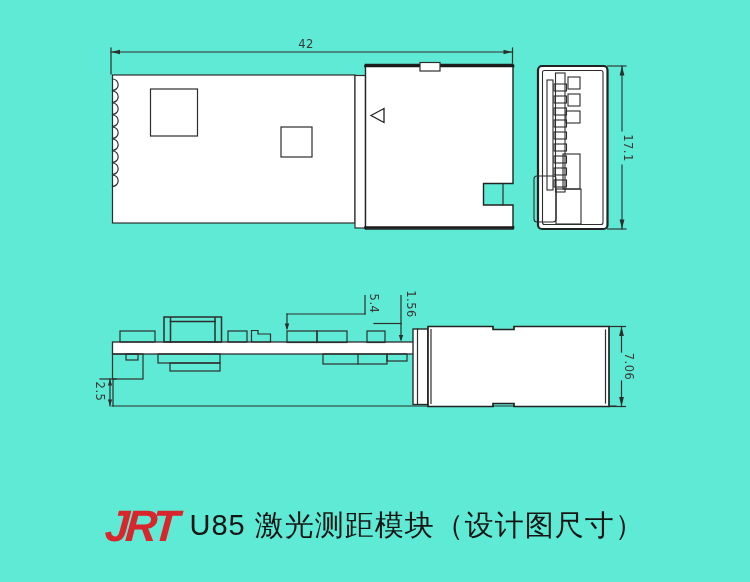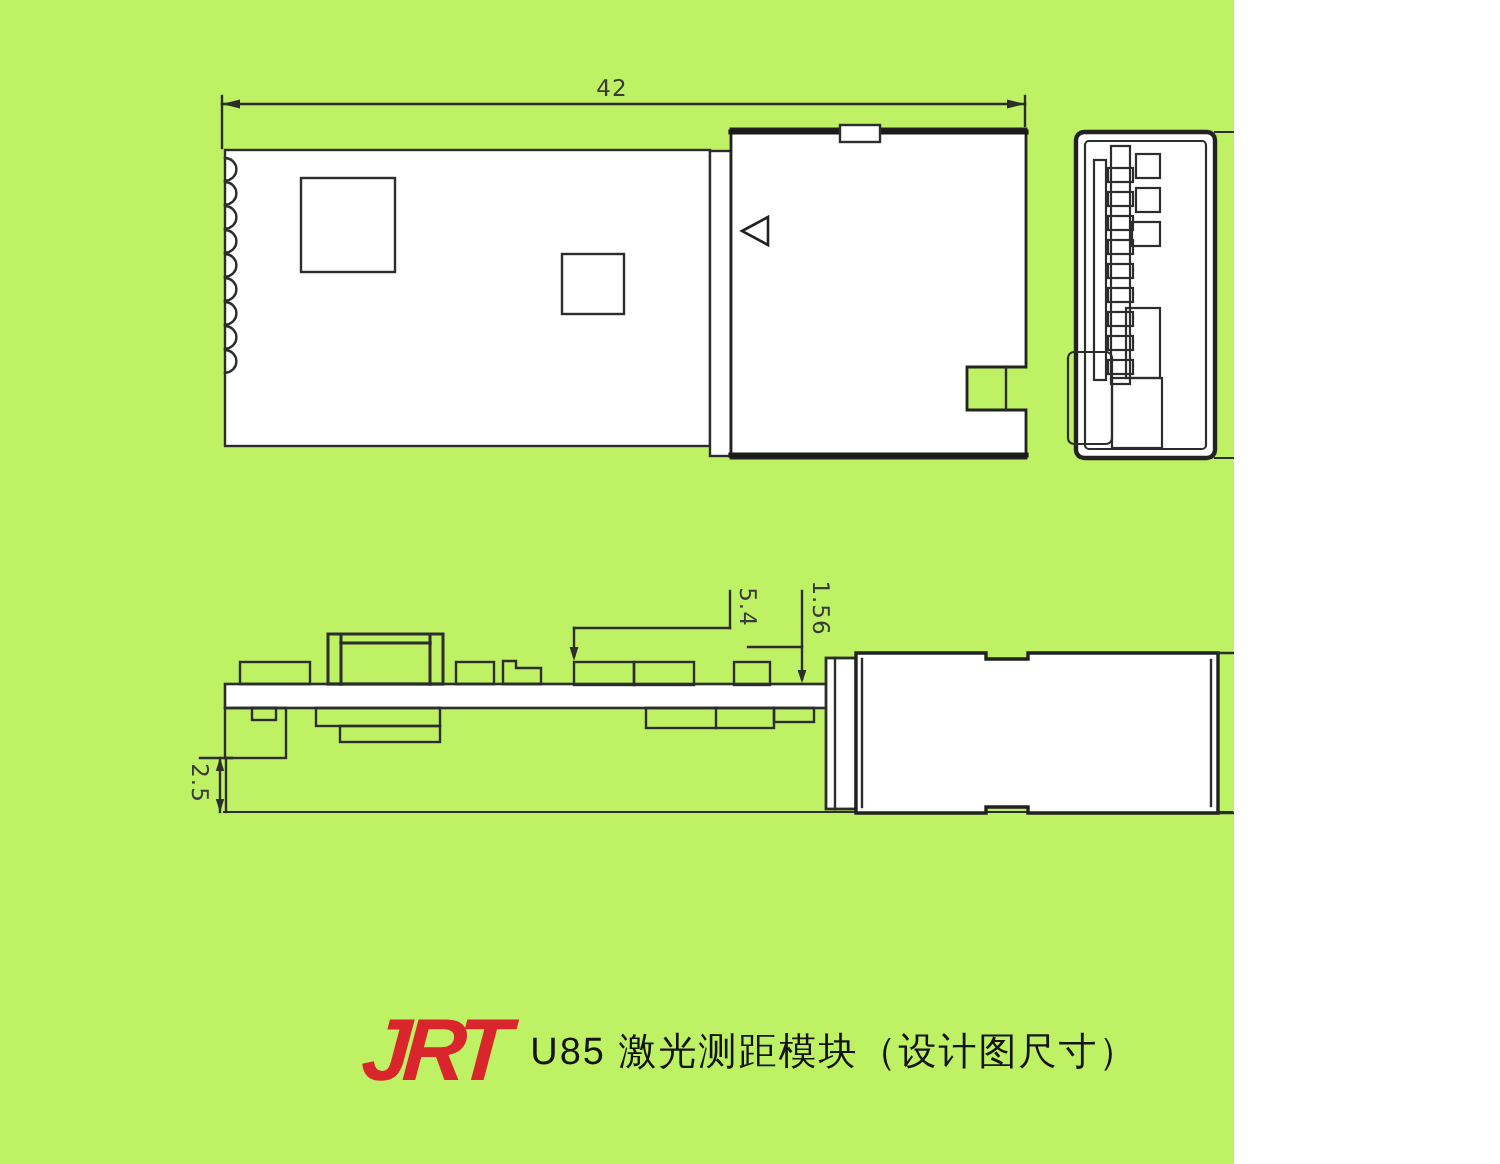--- a/index.html
+++ b/index.html
@@ -1,25 +1,25 @@
 <!DOCTYPE html>
 <html><head>
 <meta charset="utf-8">
 <style>
   html,body{margin:0;padding:0;background:#ffffff;}
-  #page{position:relative;width:617px;height:582px;background:#bef264;overflow:hidden;
+  #page{position:relative;width:750px;height:582px;background:#5eead4;overflow:hidden;
         font-family:"Liberation Sans","DejaVu Sans",sans-serif;}
   #drawing-svg{position:absolute;left:0;top:0;}
   .dim-text{font-family:"DejaVu Sans",sans-serif;font-size:11.5px;fill:#3a3a3a;letter-spacing:.5px;}
   .caption{position:absolute;left:0;top:506px;width:750px;display:flex;justify-content:center;
            align-items:center;gap:10px;}
   .logo{display:inline-block;font-family:"Liberation Sans",sans-serif;font-weight:900;
         font-style:italic;font-size:44px;line-height:40px;color:#d8262c;letter-spacing:-4px;
         transform:skewX(-4deg);padding-right:4px;}
-  .title{font-family:"Liberation Sans","DejaVu Sans",sans-serif;font-size:19px;color:#141414;
+  .title{font-family:"Liberation Sans","DejaVu Sans",sans-serif;font-size:29px;color:#141414;
          letter-spacing:1px;}
 </style>
 </head>
 <body>
 
 <div id="page">
 
   <svg id="drawing-svg" width="750" height="480" viewBox="0 0 750 480" fill="none" stroke-linecap="square">
 
     <g stroke="#2d2d2d" stroke-width="1.2">

